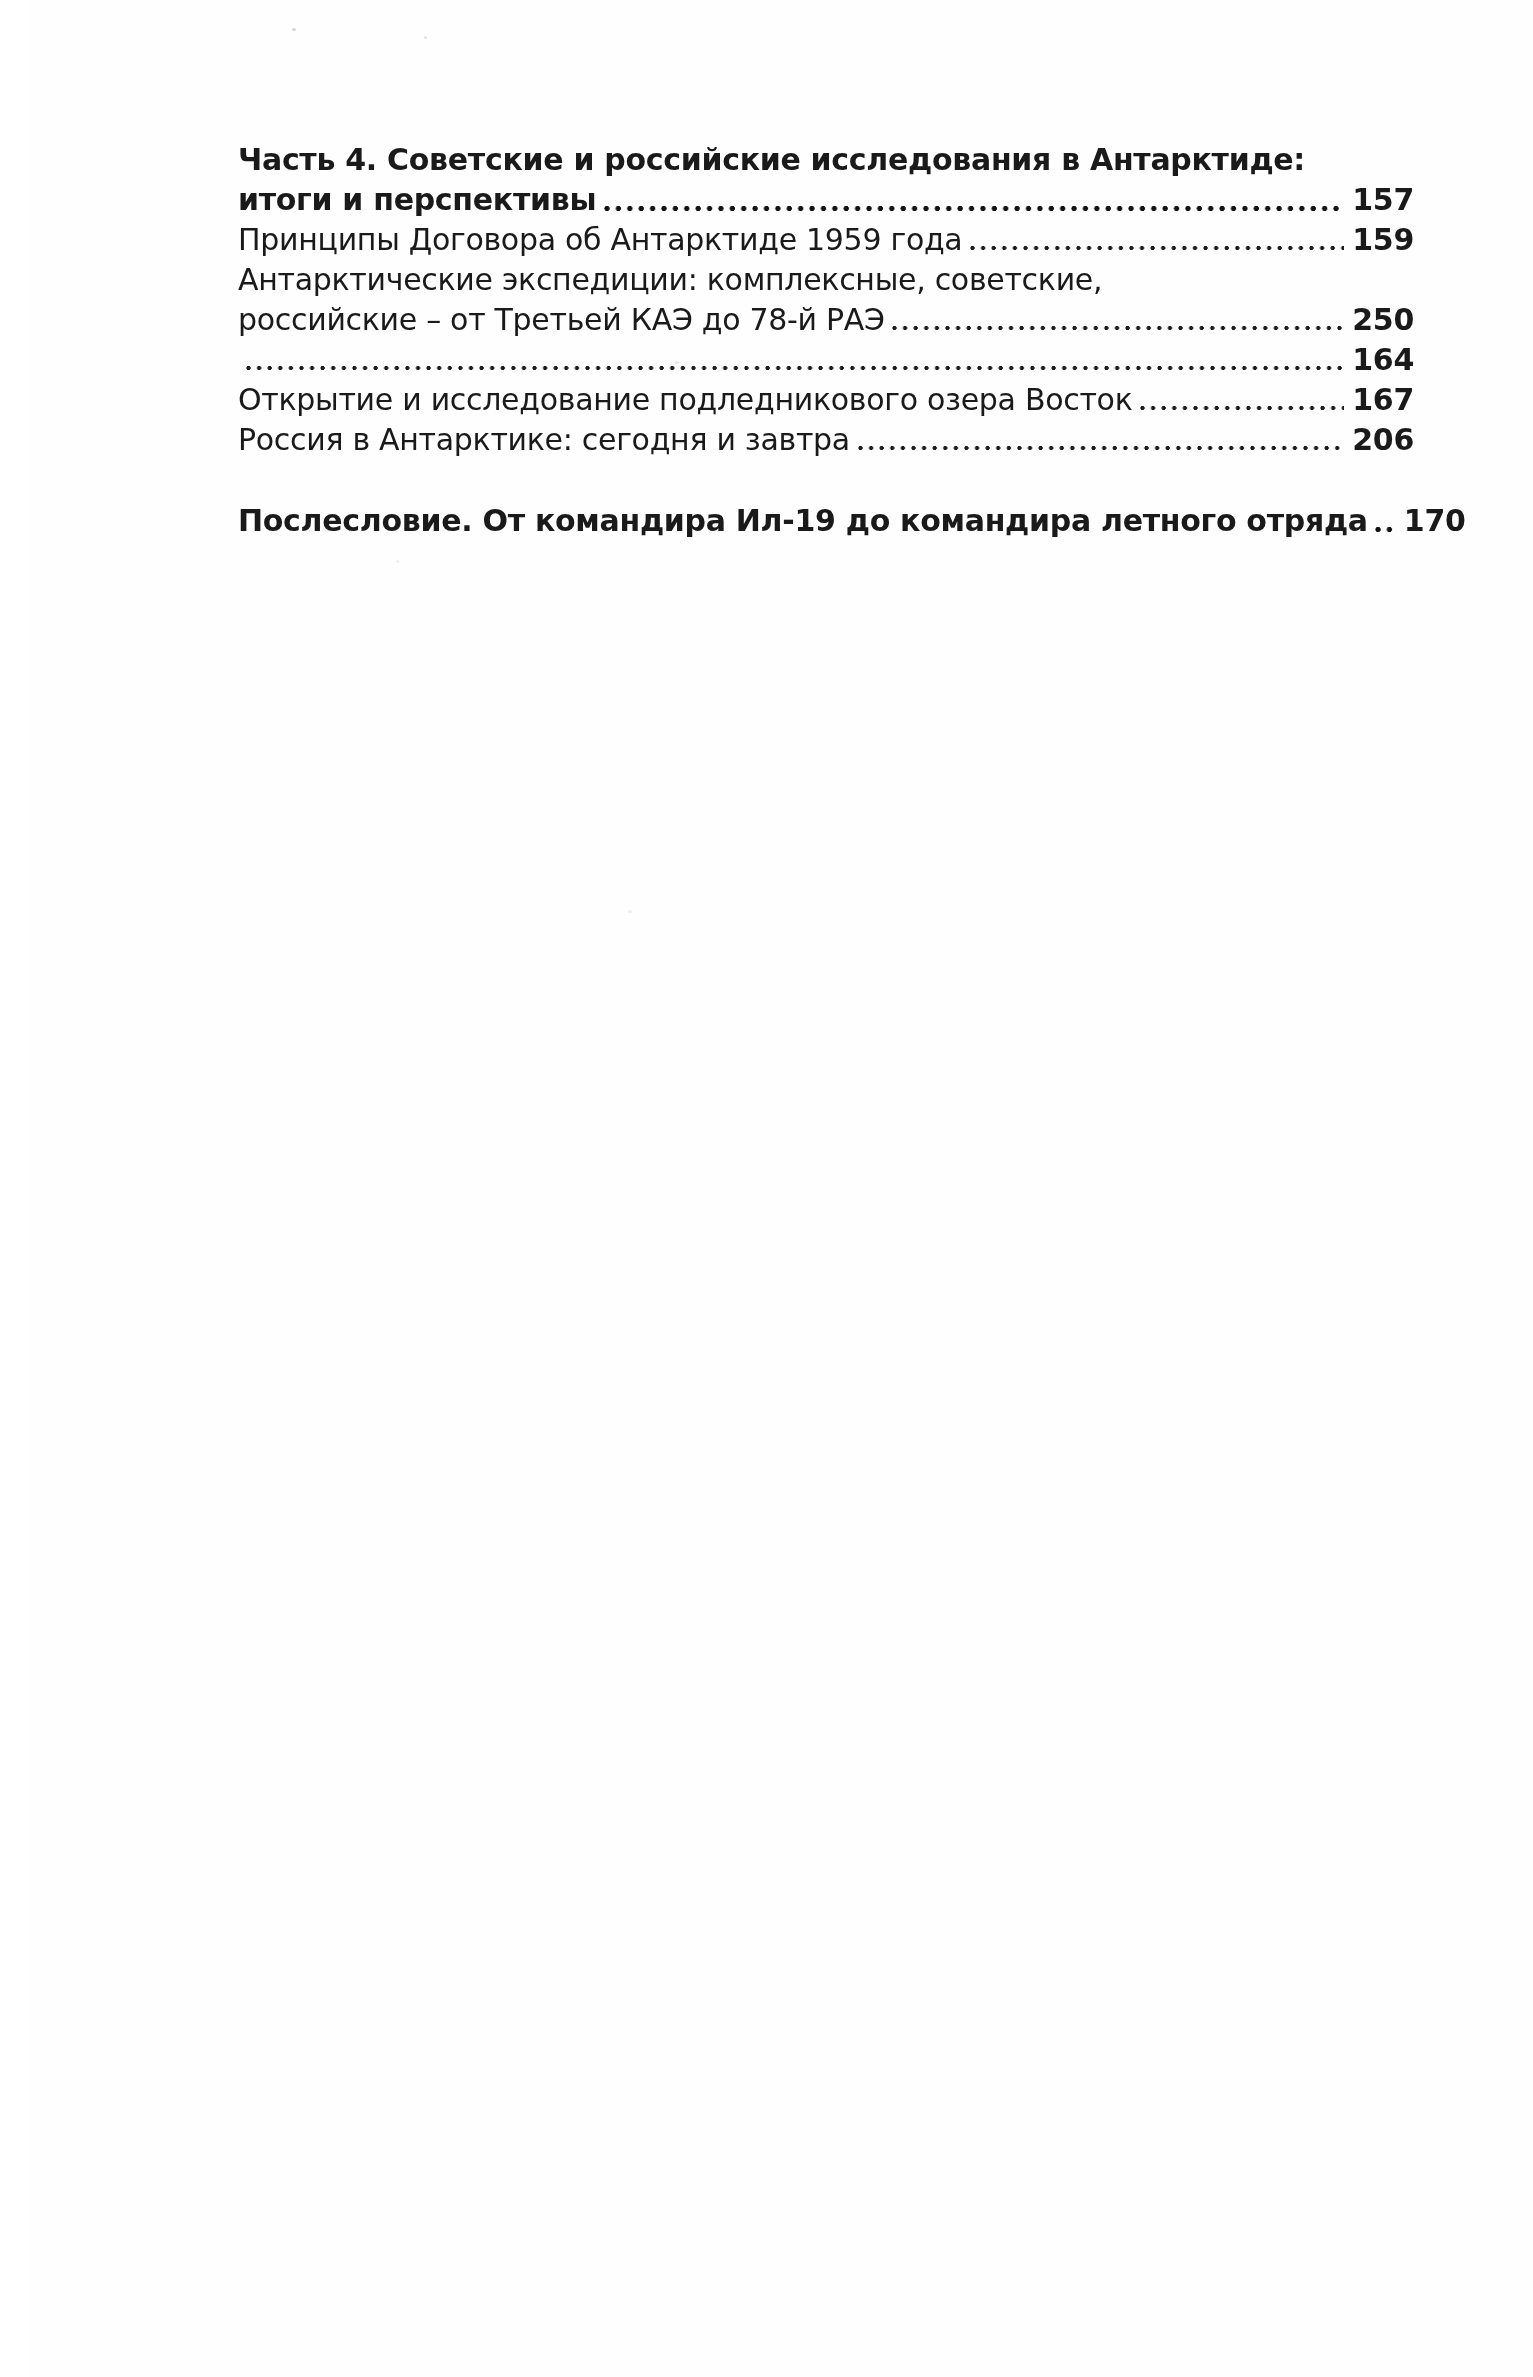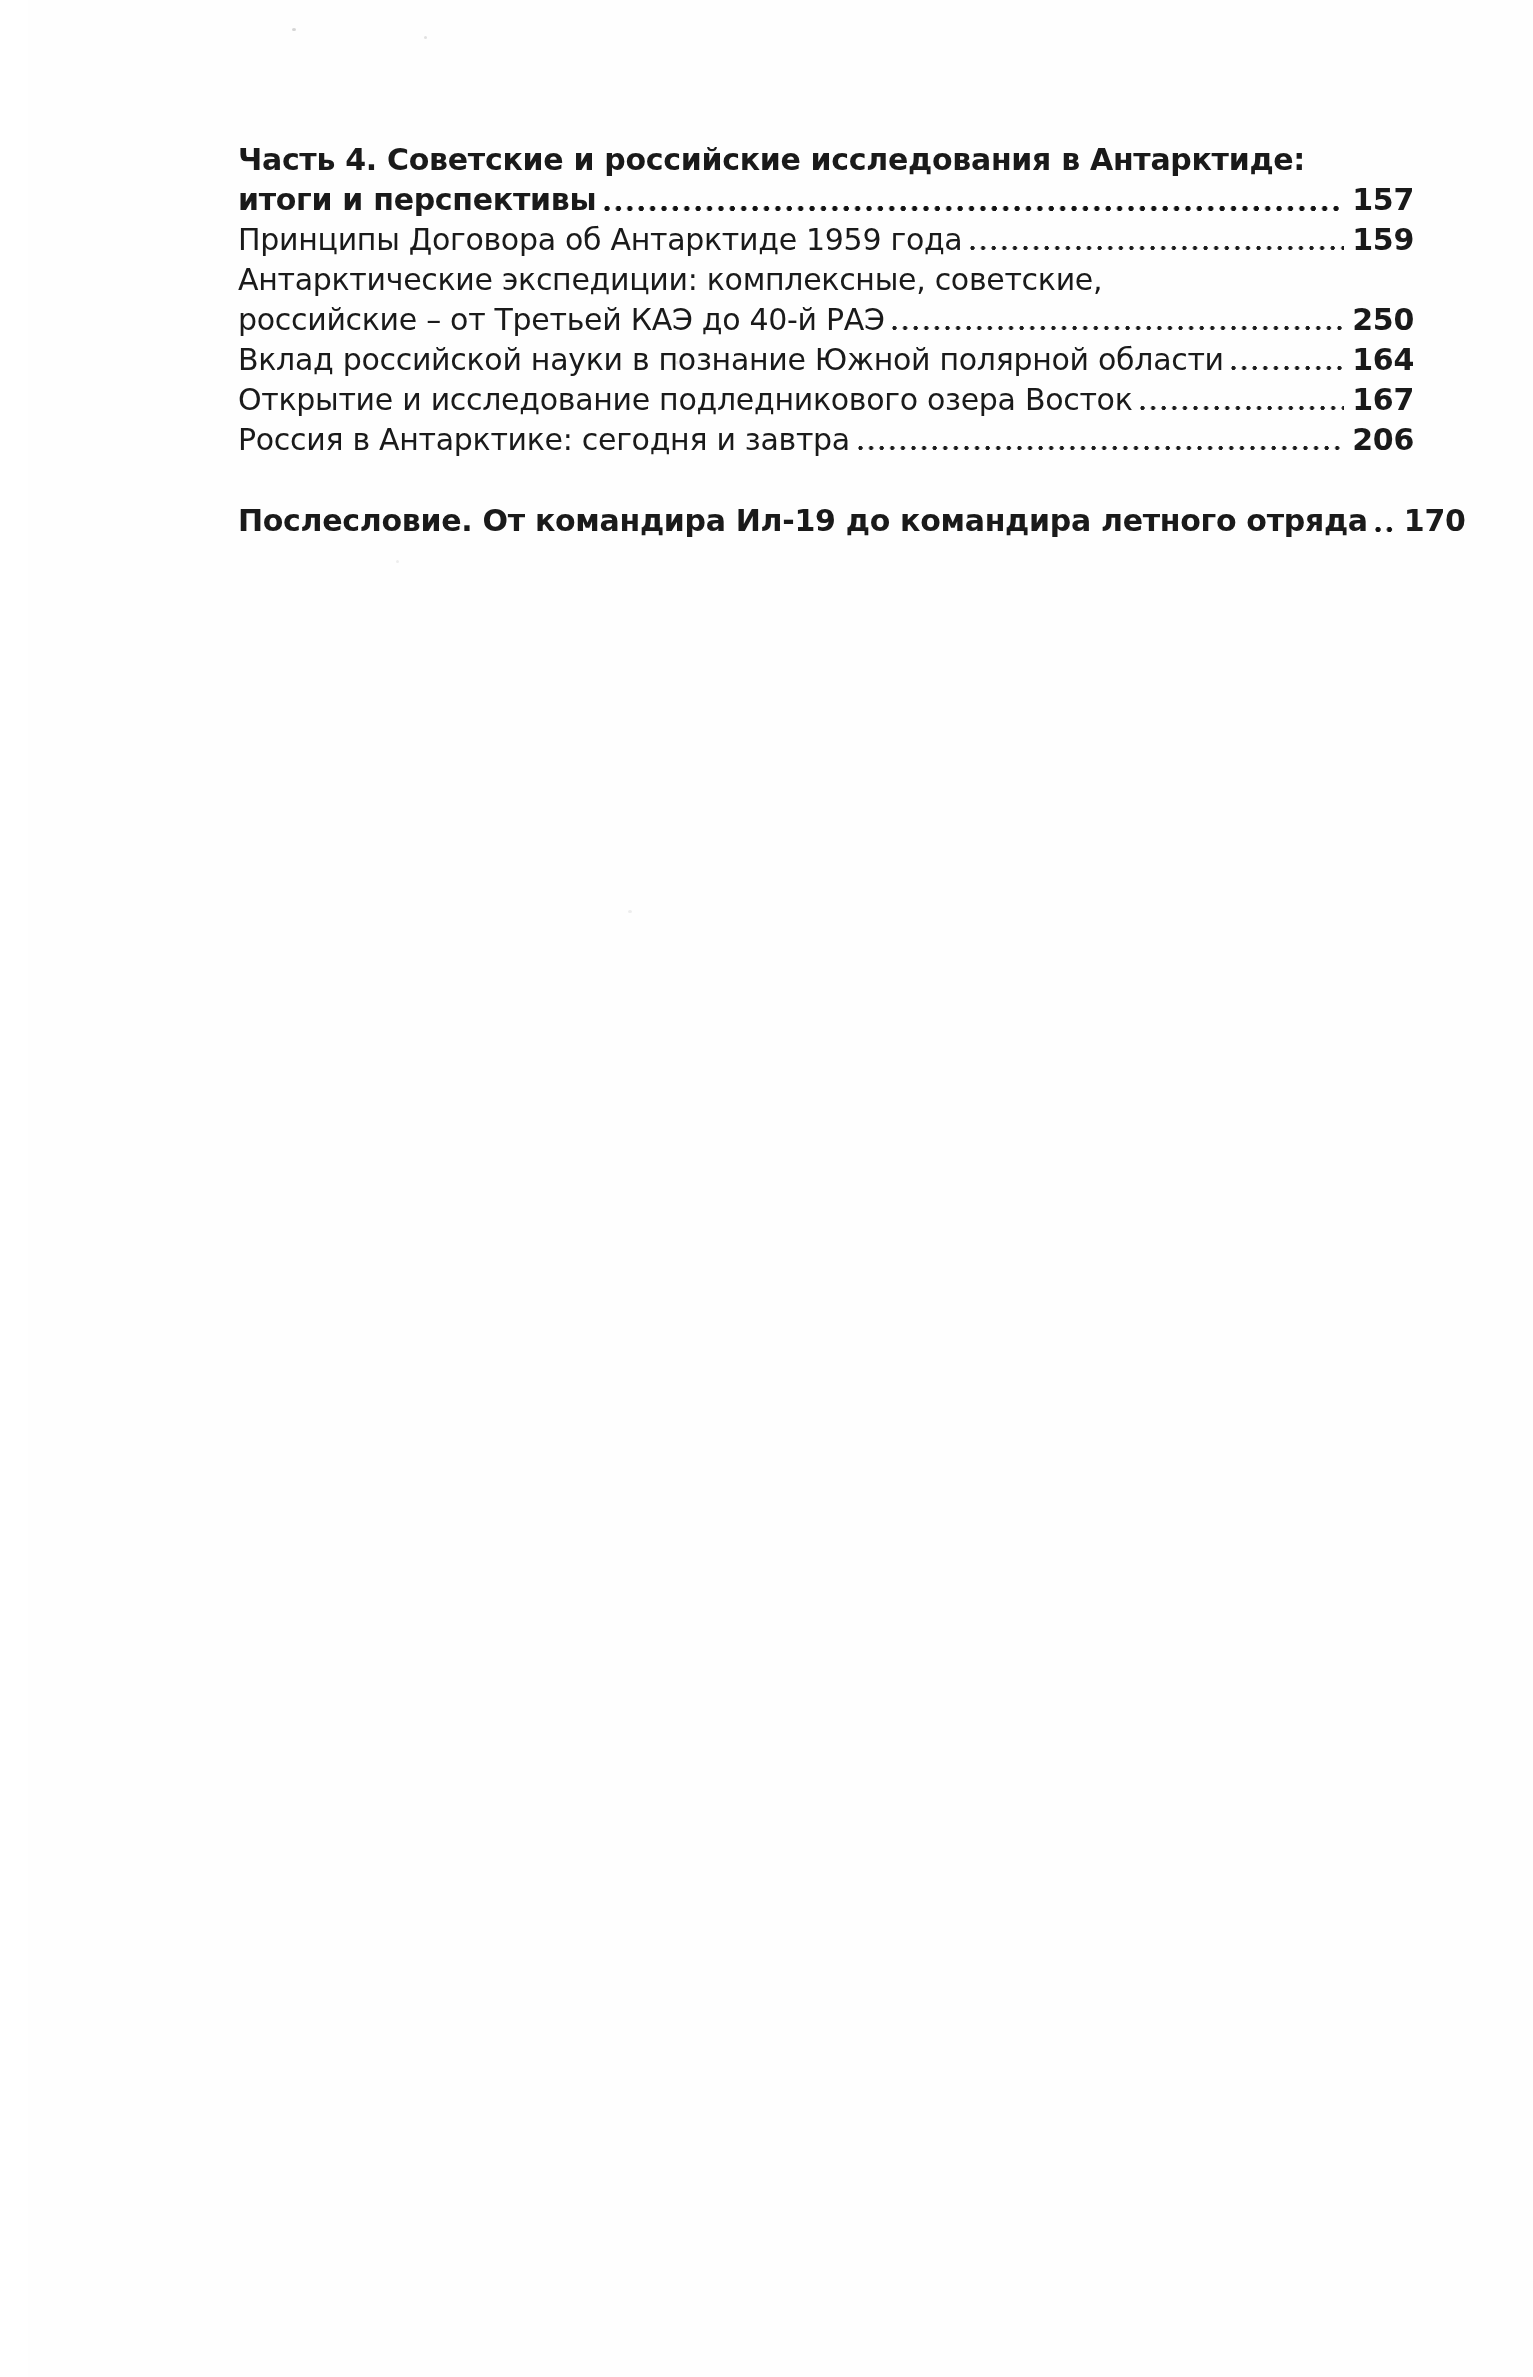--- a/index.html
+++ b/index.html
@@ -77,28 +77,27 @@
     </div>
 
     <div class="toc-row">
       <span class="t">Принципы Договора об Антарктиде 1959 года</span>
       <span class="leader"></span>
       <span class="pg">159</span>
     </div>
 
     <div class="toc-line">Антарктические экспедиции: комплексные, советские,</div>
     <div class="toc-row">
-      <span class="t">российские – от Третьей КАЭ до 40-й РАЭ</span>
+      <span class="t">российские – от Третьей КАЭ до 78-й РАЭ</span>
       <span class="leader"></span>
       <span class="pg">250</span>
     </div>
 
 
     <div class="toc-row">
-      <span class="t">Вклад российской науки в познание Южной полярной области</span>
       <span class="leader"></span>
       <span class="pg">164</span>
     </div>
 
     <div class="toc-row">
       <span class="t">Открытие и исследование подледникового озера Восток</span>
       <span class="leader"></span>
       <span class="pg">167</span>
     </div>
 

